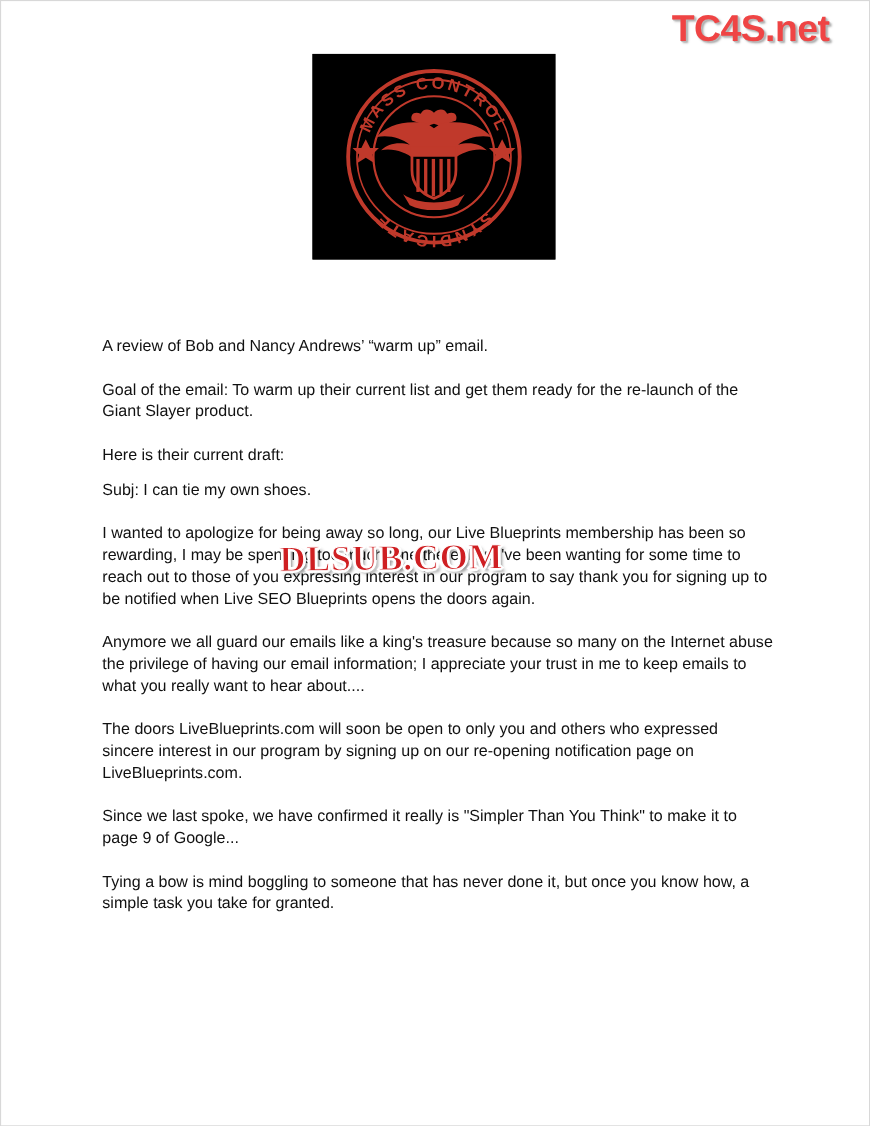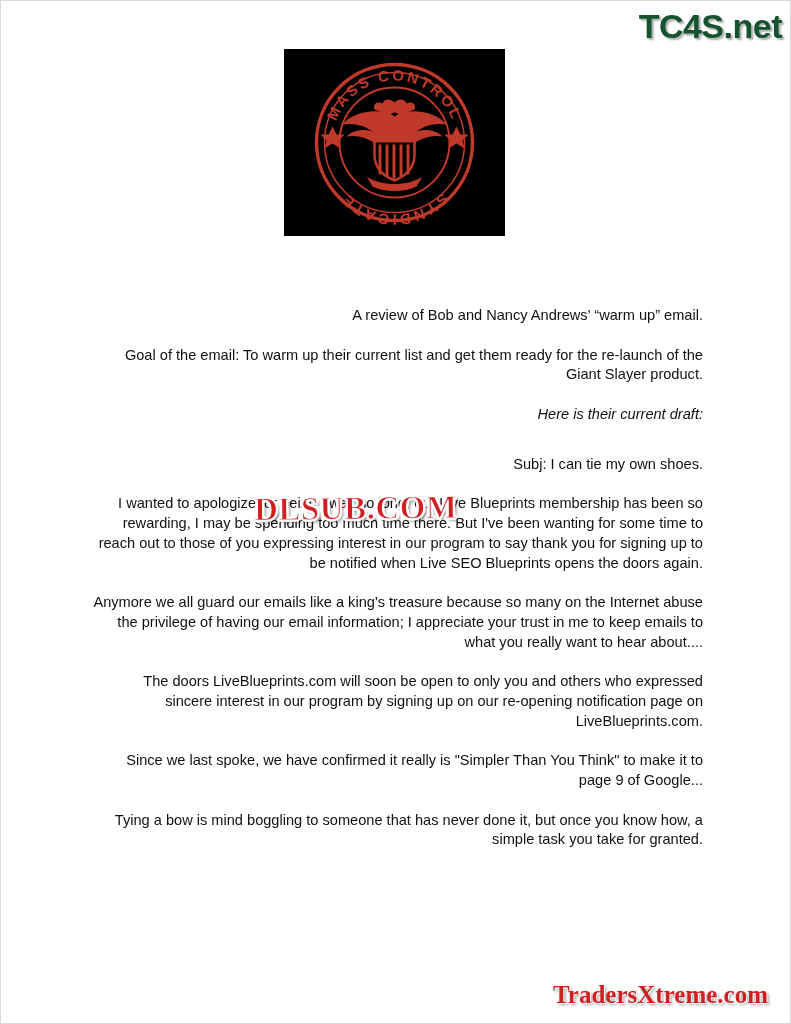--- a/index.html
+++ b/index.html
@@ -17,26 +17,26 @@
     background: #ffffff;
     border: 1px solid #d8d8d8;
     box-sizing: border-box;
     overflow: hidden;
   }
 
   
   .tc4s {
     position: absolute;
     top: 6px;
-    right: 8px;
+    right: 36px;
     font-family: "Liberation Sans", sans-serif;
     font-size: 34px;
     font-weight: bold;
     letter-spacing: -0.5px;
-    color: #14532d;
+    color: #ef4444;
     text-shadow: 1px 1px 0 #b9b9b9, 2px 2px 2px rgba(0,0,0,0.35);
   }
 
   
   .logo-wrap {
     position: absolute;
     left: 283px;
     top: 48px;
     width: 221px;
     height: 187px;
@@ -53,25 +53,23 @@
     position: absolute;
     left: 92px;
     top: 305px;
     width: 610px;
     font-size: 14.6px;
     line-height: 1.35;
     color: #111111;
   }
   .doc-body p {
     margin: 0 0 20px 0;
-    text-align: right;
   }
   .doc-body p.gap-lg {
-    margin-bottom: 30px;
-    font-style: italic;
+    margin-bottom: 12px;
   }
   .doc-body p.subj {
   }
 
   
   .stamp {
     position: absolute;
     left: 253px;
     top: 489px;
     font-family: "Liberation Serif", serif;
@@ -159,15 +157,14 @@
     <p class="subj">Subj: I can tie my own shoes.</p>
     <p>I wanted to apologize for being away so long, our Live Blueprints membership has been so rewarding, I may be spending too much time there.  But I've been wanting for some time to reach out to those of you expressing interest in our program to say thank you for signing up to be notified when Live SEO Blueprints opens the doors again.</p>
     <p>Anymore we all guard our emails like a king's treasure because so many on the Internet abuse the privilege of having our email information; I appreciate your trust in me to keep emails to what you really want to hear about....</p>
     <p>The doors LiveBlueprints.com will soon be open to only you and others who expressed sincere interest in our program by signing up on our re-opening notification page on LiveBlueprints.com.</p>
     <p>Since we last spoke, we have confirmed it really is "Simpler Than You Think" to make it to page 9 of Google...</p>
     <p>Tying a bow is mind boggling to someone that has never done it, but once you know how, a simple task you take for granted.</p>
   </div>
 
   <div class="stamp">DLSUB.COM</div>
 
-  <div class="tx-mark">TradersXtreme.com</div>
 
 </div>
 
 </body></html>

